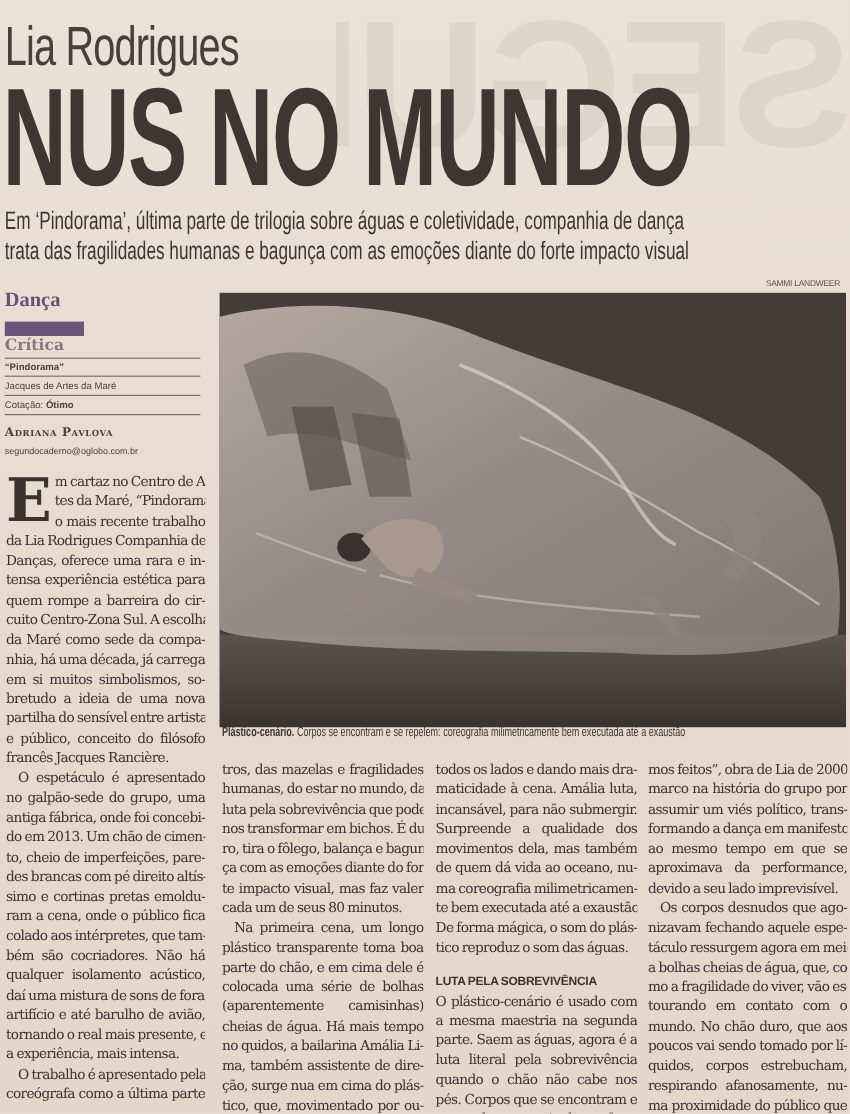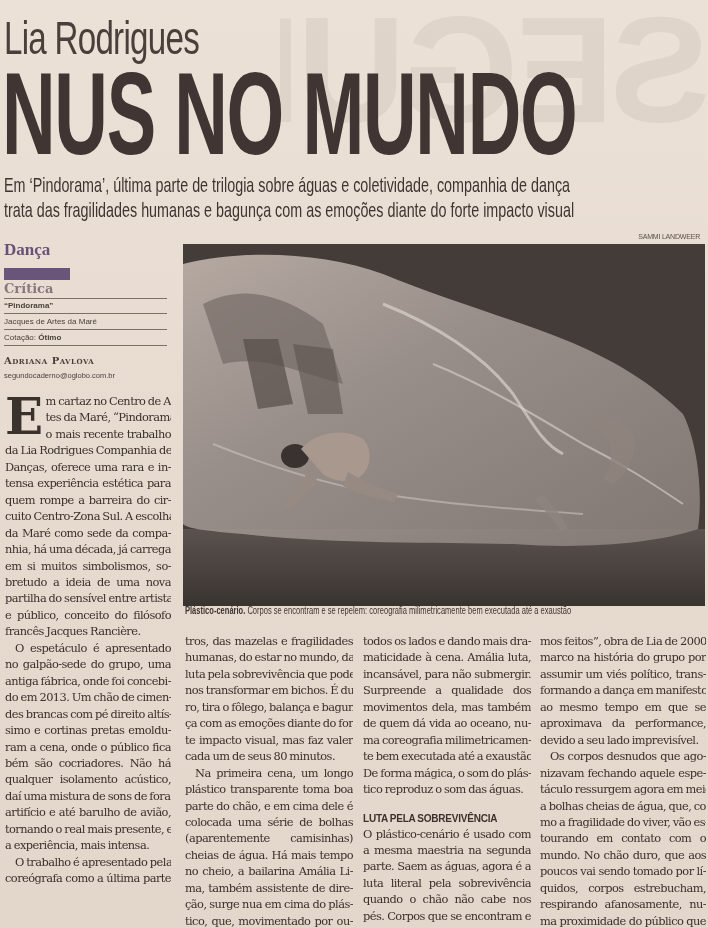--- a/index.html
+++ b/index.html
@@ -173,23 +173,25 @@
     <span class="line">nhia, há uma década, já carrega</span>
     <span class="line">em si muitos simbolismos, so-</span>
     <span class="line">bretudo a ideia de uma nova</span>
     <span class="line">partilha do sensível entre artista</span>
     <span class="line">e público, conceito do filósofo</span>
     <span class="line last">francês Jacques Rancière.</span>
     <span class="line" style="padding-left:10px">O espetáculo é apresentado</span>
     <span class="line">no galpão-sede do grupo, uma</span>
     <span class="line">antiga fábrica, onde foi concebi-</span>
     <span class="line">do em 2013. Um chão de cimen-</span>
+    <span class="line">to, cheio de imperfeições, pare-</span>
     <span class="line">des brancas com pé direito altís-</span>
     <span class="line">simo e cortinas pretas emoldu-</span>
     <span class="line">ram a cena, onde o público fica</span>
+    <span class="line">colado aos intérpretes, que tam-</span>
     <span class="line">bém são cocriadores. Não há</span>
     <span class="line">qualquer isolamento acústico,</span>
     <span class="line">daí uma mistura de sons de fora,</span>
     <span class="line">artifício e até barulho de avião,</span>
     <span class="line">tornando o real mais presente, e</span>
     <span class="line last">a experiência, mais intensa.</span>
     <span class="line" style="padding-left:10px">O trabalho é apresentado pela</span>
     <span class="line">coreógrafa como a última parte</span>
 
   </div>
@@ -202,21 +204,21 @@
     <span class="line">ro, tira o fôlego, balança e bagun-</span>
     <span class="line">ça com as emoções diante do for-</span>
     <span class="line">te impacto visual, mas faz valer</span>
     <span class="line last">cada um de seus 80 minutos.</span>
     <span class="line" style="padding-left:10px">Na primeira cena, um longo</span>
     <span class="line">plástico transparente toma boa</span>
     <span class="line">parte do chão, e em cima dele é</span>
     <span class="line">colocada uma série de bolhas</span>
     <span class="line">(aparentemente camisinhas)</span>
     <span class="line">cheias de água. Há mais tempo</span>
-    <span class="line">no cheio, a bailarina Amália Li-</span>
+    <span class="line">no quidos, a bailarina Amália Li-</span>
     <span class="line">ma, também assistente de dire-</span>
     <span class="line">ção, surge nua em cima do plás-</span>
     <span class="line">tico, que, movimentado por ou-</span>
 
   </div>
 
   <div class="col" style="left:363px; top:633px; width:168px;">
     <span class="line">todos os lados e dando mais dra-</span>
     <span class="line">maticidade à cena. Amália luta,</span>
     <span class="line">incansável, para não submergir.</span>

